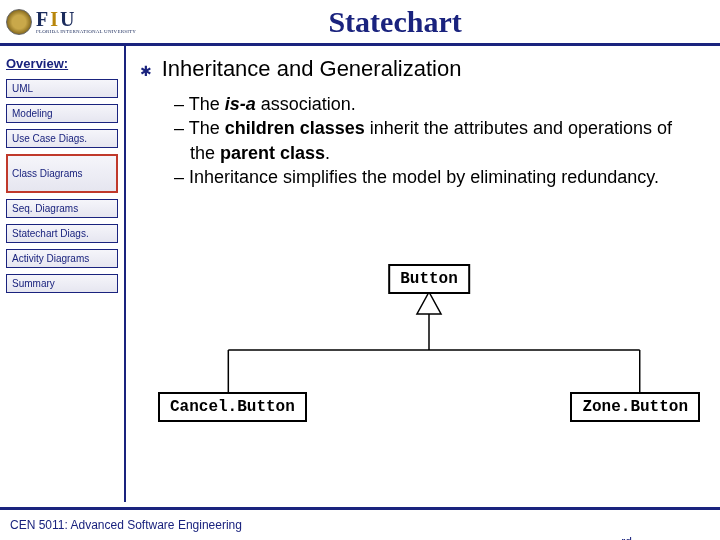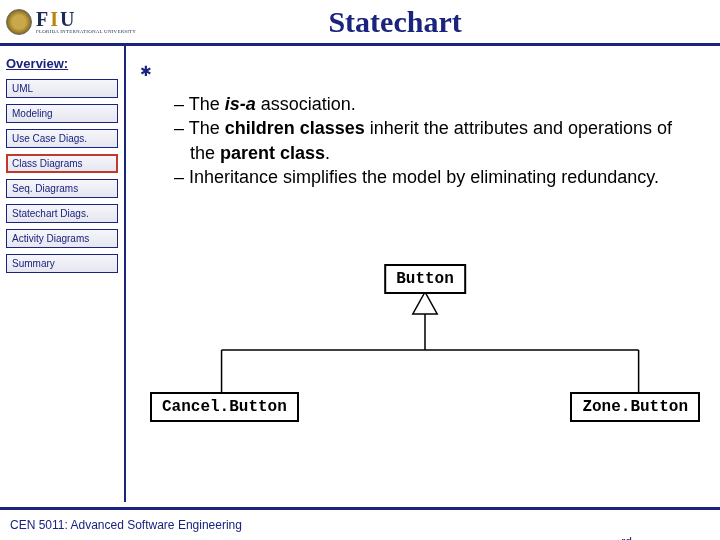--- a/index.html
+++ b/index.html
@@ -62,21 +62,21 @@
     font-size: 10px;
     color: #1a237e;
     background: linear-gradient(#f5f5fa, #e6e6f0);
     border: 1px solid #1a237e;
     padding: 3px 5px;
     margin-bottom: 6px;
     cursor: pointer;
   }
   .nav-item.active {
     border: 2px solid #c0392b;
-    padding: 2px 4px;
+    padding: 12px 4px;
   }
   .content {
     flex: 1;
     padding: 10px 18px 0 14px;
     position: relative;
   }
   .heading {
     font-family: Arial, sans-serif;
     font-size: 22px;
     color: #000;
@@ -94,21 +94,21 @@
     margin-left: 34px;
     font-size: 18px;
     color: #000;
     line-height: 1.35;
   }
   .bullets li { list-style: none; text-indent: -16px; padding-left: 16px; }
   .bullets li::before { content: "– "; }
   
   .diagram {
     position: absolute;
-    top: 218px; left: 4px; right: 0;
+    top: 218px; left: 12px; right: 0;
     height: 180px;
   }
   .box {
     position: absolute;
     border: 2px solid #000;
     background: #fff;
     font-family: 'Courier New', monospace;
     font-weight: bold;
     font-size: 16px;
     text-align: center;
@@ -159,20 +159,21 @@
         <div class="nav-item">Seq. Diagrams</div>
         <div class="nav-item">Statechart Diags.</div>
         <div class="nav-item">Activity Diagrams</div>
         <div class="nav-item">Summary</div>
       </div>
   </div>
 
   <div class="content">
     <div class="heading">
       <span class="snow"></span>
+      <span>Inheritance and Generalization</span>
     </div>
     <ul class="bullets" id="bullets">
         <li>The <b><i>is-a</i></b> association.</li>
         <li>The <b>children classes</b> inherit the attributes and operations of the <b>parent class</b>.</li>
         <li>Inheritance simplifies the model by eliminating redundancy.</li>
       </ul>
 
     <div class="diagram">
       <svg class="lines" viewBox="0 0 580 180" preserveAspectRatio="none">
         <polygon points="290,28 278,50 302,50" fill="#fff" stroke="#000" stroke-width="1.5"></polygon>

